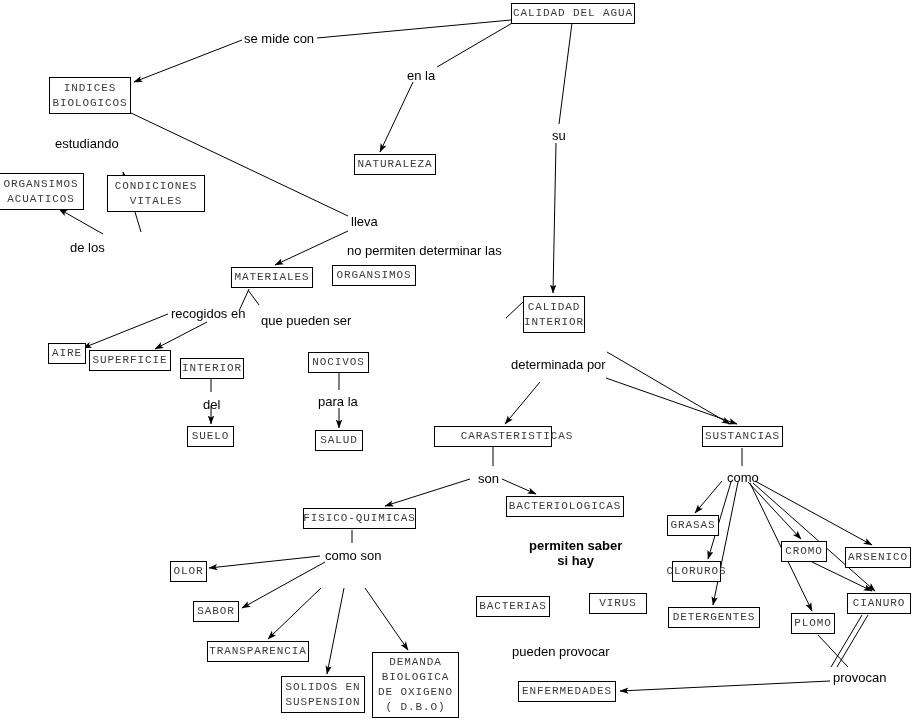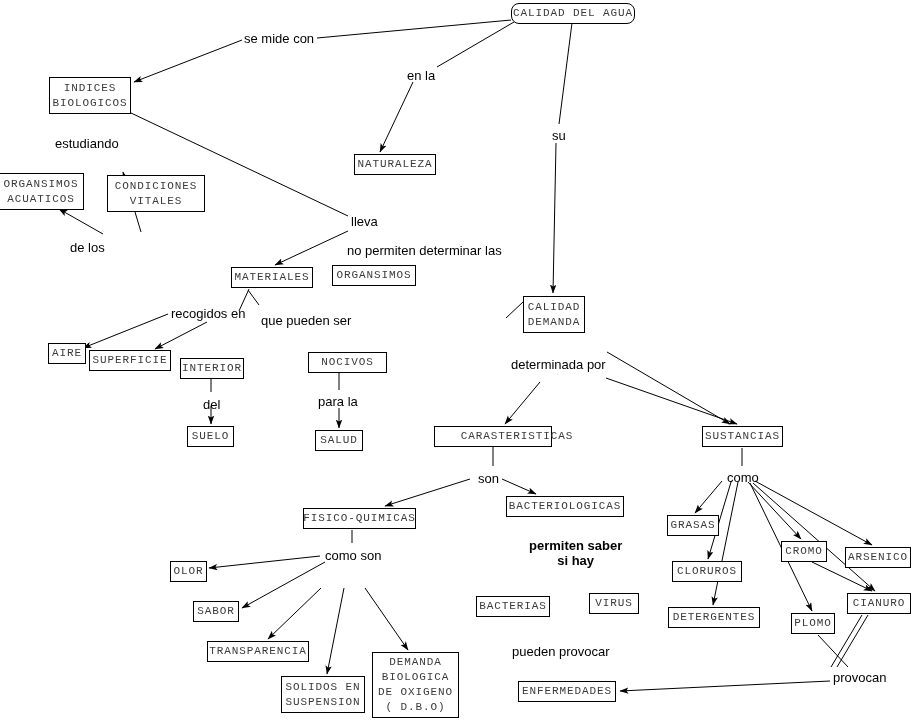--- a/index.html
+++ b/index.html
@@ -107,49 +107,49 @@
         <path d="M 344 588 L 327 674" stroke="#000000" stroke-width="1" fill="none" marker-end="url(#arrowhead)"></path>
         <path d="M 365 588 L 408 650" stroke="#000000" stroke-width="1" fill="none" marker-end="url(#arrowhead)"></path>
         <path d="M 818 635 L 848 667" stroke="#000000" stroke-width="1" fill="none"></path>
         <path d="M 862 615 L 831 667" stroke="#000000" stroke-width="1" fill="none"></path>
         <path d="M 868 615 L 837 667" stroke="#000000" stroke-width="1" fill="none"></path>
         <path d="M 830 681 L 620 691" stroke="#000000" stroke-width="1" fill="none" marker-end="url(#arrowhead)"></path>
       </g>
   </svg>
 
   <div id="nodes">
-      <div class="node" style="left: 511px; top: 3px; width: 124px; height: 21px; color: rgb(58, 58, 58); border-radius: 8px;">CALIDAD DEL AGUA</div>
+      <div class="node" style="left: 511px; top: 3px; width: 124px; height: 21px; color: rgb(58, 58, 58);">CALIDAD DEL AGUA</div>
       <div class="node" style="left: 49px; top: 77px; width: 82px; height: 37px; color: rgb(58, 58, 58);">INDICES
 BIOLOGICOS</div>
       <div class="node" style="left: 334px; top: 154px; width: 82px; height: 21px; color: rgb(58, 58, 58); margin-left: 20px;">NATURALEZA</div>
       <div class="node" style="left: -2px; top: 173px; width: 86px; height: 37px; color: rgb(58, 58, 58);">ORGANSIMOS
 ACUATICOS</div>
       <div class="node" style="left: 107px; top: 175px; width: 98px; height: 37px; color: rgb(58, 58, 58);">CONDICIONES
 VITALES</div>
       <div class="node" style="left: 231px; top: 267px; width: 82px; height: 21px; color: rgb(58, 58, 58);">MATERIALES</div>
       <div class="node" style="left: 332px; top: 265px; width: 84px; height: 21px; color: rgb(58, 58, 58);">ORGANSIMOS</div>
       <div class="node" style="left: 523px; top: 296px; width: 62px; height: 37px; color: rgb(58, 58, 58);">CALIDAD
-DEMANDA</div>
+INTERIOR</div>
       <div class="node" style="left: 48px; top: 343px; width: 38px; height: 21px; color: rgb(58, 58, 58);">AIRE</div>
       <div class="node" style="left: 89px; top: 350px; width: 82px; height: 21px; color: rgb(58, 58, 58);">SUPERFICIE</div>
       <div class="node" style="left: 180px; top: 358px; width: 64px; height: 21px; color: rgb(58, 58, 58);">INTERIOR</div>
-      <div class="node" style="left: 308px; top: 352px; width: 79px; height: 21px; color: rgb(58, 58, 58);">NOCIVOS</div>
+      <div class="node" style="left: 308px; top: 352px; width: 61px; height: 21px; color: rgb(58, 58, 58);">NOCIVOS</div>
       <div class="node" style="left: 187px; top: 426px; width: 47px; height: 21px; color: rgb(58, 58, 58);">SUELO</div>
       <div class="node" style="left: 315px; top: 430px; width: 48px; height: 21px; color: rgb(58, 58, 58);">SALUD</div>
       <div class="node" style="left: 434px; top: 426px; width: 118px; height: 21px; color: rgb(58, 58, 58); padding-left: 48px;">CARASTERISTICAS</div>
       <div class="node" style="left: 702px; top: 426px; width: 81px; height: 21px; color: rgb(58, 58, 58);">SUSTANCIAS</div>
       <div class="node" style="left: 303px; top: 508px; width: 113px; height: 21px; color: rgb(58, 58, 58);">FISICO-QUIMICAS</div>
       <div class="node" style="left: 506px; top: 496px; width: 118px; height: 21px; color: rgb(58, 58, 58);">BACTERIOLOGICAS</div>
       <div class="node" style="left: 667px; top: 515px; width: 52px; height: 21px; color: rgb(58, 58, 58); text-align: center;">GRASAS</div>
       <div class="node" style="left: 781px; top: 541px; width: 46px; height: 21px; color: rgb(58, 58, 58);">CROMO</div>
       <div class="node" style="left: 845px; top: 547px; width: 66px; height: 21px; color: rgb(58, 58, 58);">ARSENICO</div>
-      <div class="node" style="left: 672px; top: 561px; width: 70px; height: 21px; color: rgb(58, 58, 58);">CLORUROS</div>
+      <div class="node" style="left: 672px; top: 561px; width: 49px; height: 21px; color: rgb(58, 58, 58);">CLORUROS</div>
       <div class="node" style="left: 170px; top: 561px; width: 37px; height: 21px; color: rgb(58, 58, 58);">OLOR</div>
       <div class="node" style="left: 847px; top: 593px; width: 64px; height: 21px; color: rgb(58, 58, 58);">CIANURO</div>
-      <div class="node" style="left: 589px; top: 593px; width: 50px; height: 21px; color: rgb(58, 58, 58);">VIRUS</div>
+      <div class="node" style="left: 589px; top: 593px; width: 58px; height: 21px; color: rgb(58, 58, 58);">VIRUS</div>
       <div class="node" style="left: 476px; top: 596px; width: 74px; height: 21px; color: rgb(58, 58, 58);">BACTERIAS</div>
       <div class="node" style="left: 193px; top: 601px; width: 46px; height: 21px; color: rgb(58, 58, 58);">SABOR</div>
       <div class="node" style="left: 668px; top: 607px; width: 92px; height: 21px; color: rgb(58, 58, 58);">DETERGENTES</div>
       <div class="node" style="left: 791px; top: 613px; width: 44px; height: 21px; color: rgb(58, 58, 58);">PLOMO</div>
       <div class="node" style="left: 207px; top: 641px; width: 102px; height: 21px; color: rgb(58, 58, 58);">TRANSPARENCIA</div>
       <div class="node" style="left: 372px; top: 652px; width: 87px; height: 66px; color: rgb(58, 58, 58);">DEMANDA
 BIOLOGICA
 DE OXIGENO
 ( D.B.O)</div>
       <div class="node" style="left: 281px; top: 676px; width: 84px; height: 37px; color: rgb(58, 58, 58);">SOLIDOS EN

